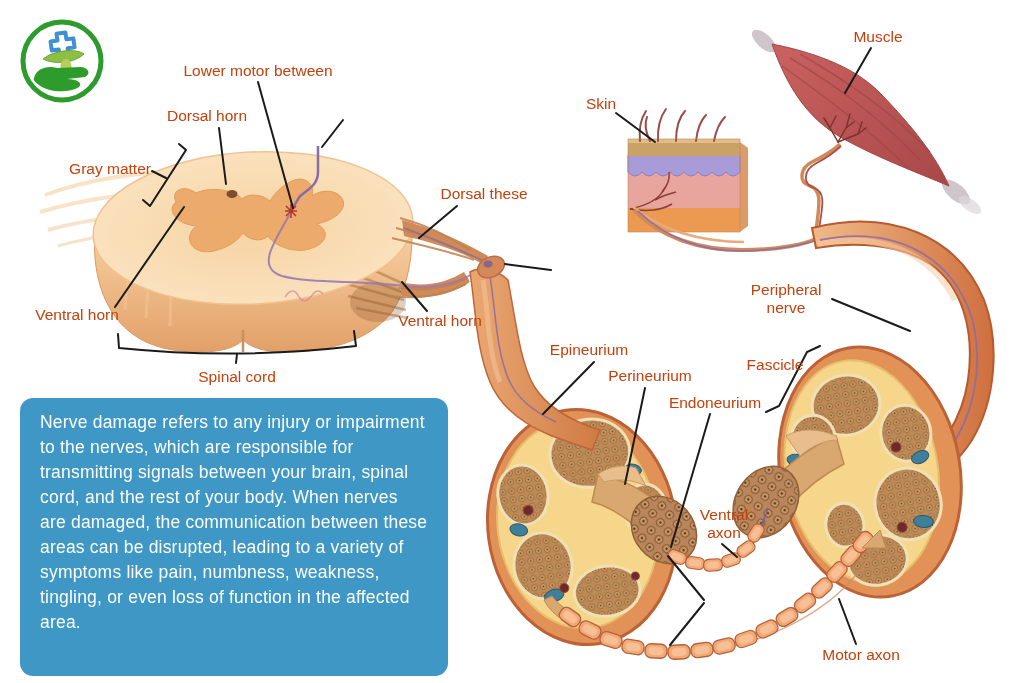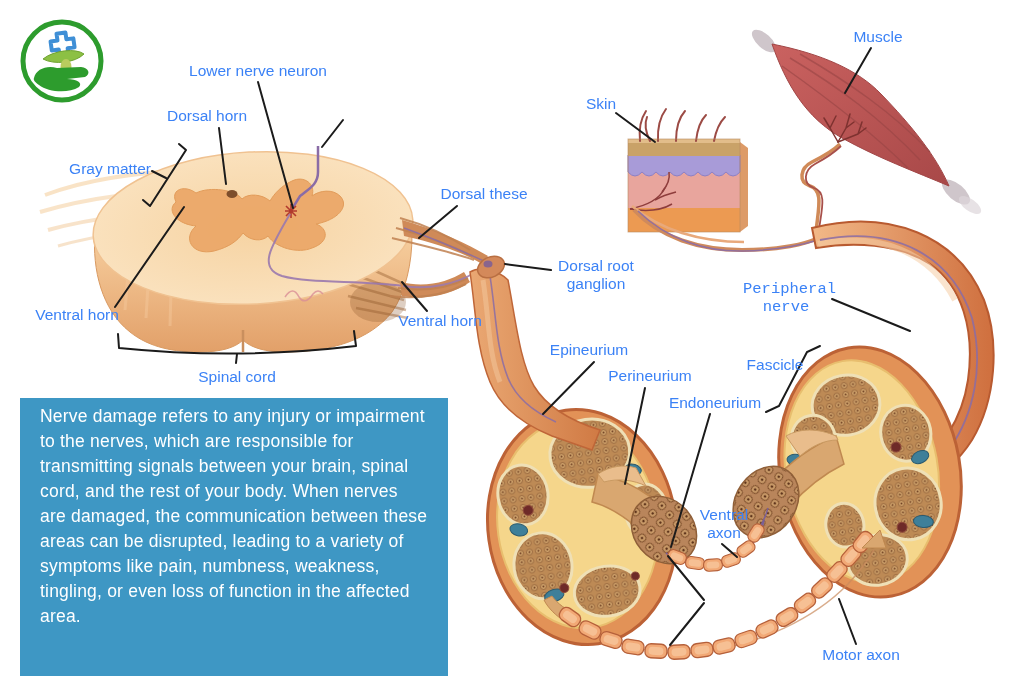--- a/index.html
+++ b/index.html
@@ -1,24 +1,24 @@
 <!DOCTYPE html>
 <html><head>
 <meta charset="utf-8">
 <style>
   html,body{margin:0;padding:0;background:#fff;}
   #canvas{position:relative;width:1024px;height:683px;background:#ffffff;overflow:hidden;
           font-family:"Liberation Sans",sans-serif;}
   #art{position:absolute;left:0;top:0;}
   .label{position:absolute;transform:translate(-50%,-50%);font-size:15.5px;line-height:1.15;
-         color:#3b82f6;text-align:center;white-space:nowrap;}
+         color:#c2410c;text-align:center;white-space:nowrap;}
   .label.wrap{white-space:normal;}
-  .w110{width:112px;} .w100{width:100px;} .w86{width:86px;font-family:Liberation Mono, monospace;} .w70{width:70px;} .w150{width:150px;}
-  #infoBox{position:absolute;left:20px;top:398px;width:428px;height:278px;border-radius:0;
-           box-sizing:border-box;padding:6px 20px;font-size:17.5px;line-height:25px;
+  .w110{width:112px;} .w100{width:100px;} .w86{width:86px;} .w70{width:70px;} .w150{width:150px;}
+  #infoBox{position:absolute;left:20px;top:398px;width:428px;height:278px;border-radius:13px;
+           box-sizing:border-box;padding:12px 20px;font-size:17.5px;line-height:25px;
            letter-spacing:.2px;}
   #logo{position:absolute;left:18px;top:17px;}
 </style>
 </head>
 <body>
 
 <div id="canvas">
 
 <svg id="art" width="1024" height="683" viewBox="0 0 1024 683">
   <defs>
@@ -252,28 +252,27 @@
 </svg>
 
 <svg id="logo" width="88" height="88" viewBox="0 0 88 88">
   <circle cx="44" cy="44" r="39" fill="#ffffff" stroke="#2d9c2d" stroke-width="5"></circle>
   <path d="M40,16 h9 v7 h7 v9 h-7 v7 h-9 v-7 h-7 v-9 h7 Z" fill="none" stroke="#3f8fd6" stroke-width="4" stroke-linejoin="round" transform="rotate(-8 44 27)"></path>
   <path d="M25,42 C36,33 58,31 66,37 C57,46 36,48 25,42 Z" fill="#8cc044" stroke="#6fa332" stroke-width="1"></path>
   <ellipse cx="48" cy="50" rx="5.5" ry="8" fill="#b9cc5e"></ellipse>
   <path d="M16,61 C18,52 29,48 39,51 L63,50 C71,51 73,57 67,60 L49,62 C59,62 65,66 61,70 C50,77 30,75 21,68 C17,65 15,63 16,61 Z" fill="#2d9c2d"></path>
 </svg>
 
-<div class="label" style="left:258px;top:71px">Lower nerve neuron</div>
+<div class="label" style="left:258px;top:71px">Lower motor between</div>
 <div class="label" style="left:207px;top:116px">Dorsal horn</div>
 <div class="label" style="left:110px;top:169px">Gray matter</div>
 <div class="label" style="left:77px;top:315px">Ventral horn</div>
 <div class="label" style="left:237px;top:377px">Spinal cord</div>
 <div class="label" style="left:484px;top:194px">Dorsal these</div>
 <div class="label" style="left:440px;top:321px">Ventral horn</div>
-<div class="label wrap w100" style="left:596px;top:275px">Dorsal root ganglion</div>
 <div class="label" style="left:878px;top:37px">Muscle</div>
 <div class="label" style="left:601px;top:104px">Skin</div>
 <div class="label wrap w86" style="left:786px;top:299px">Peripheral nerve</div>
 <div class="label" style="left:589px;top:350px">Epineurium</div>
 <div class="label" style="left:650px;top:376px">Perineurium</div>
 <div class="label" style="left:715px;top:403px">Endoneurium</div>
 <div class="label" style="left:775px;top:365px">Fascicle</div>
 <div class="label wrap w70" style="left:724px;top:524px">Ventral axon</div>
 <div class="label" style="left:861px;top:655px">Motor axon</div>
 

